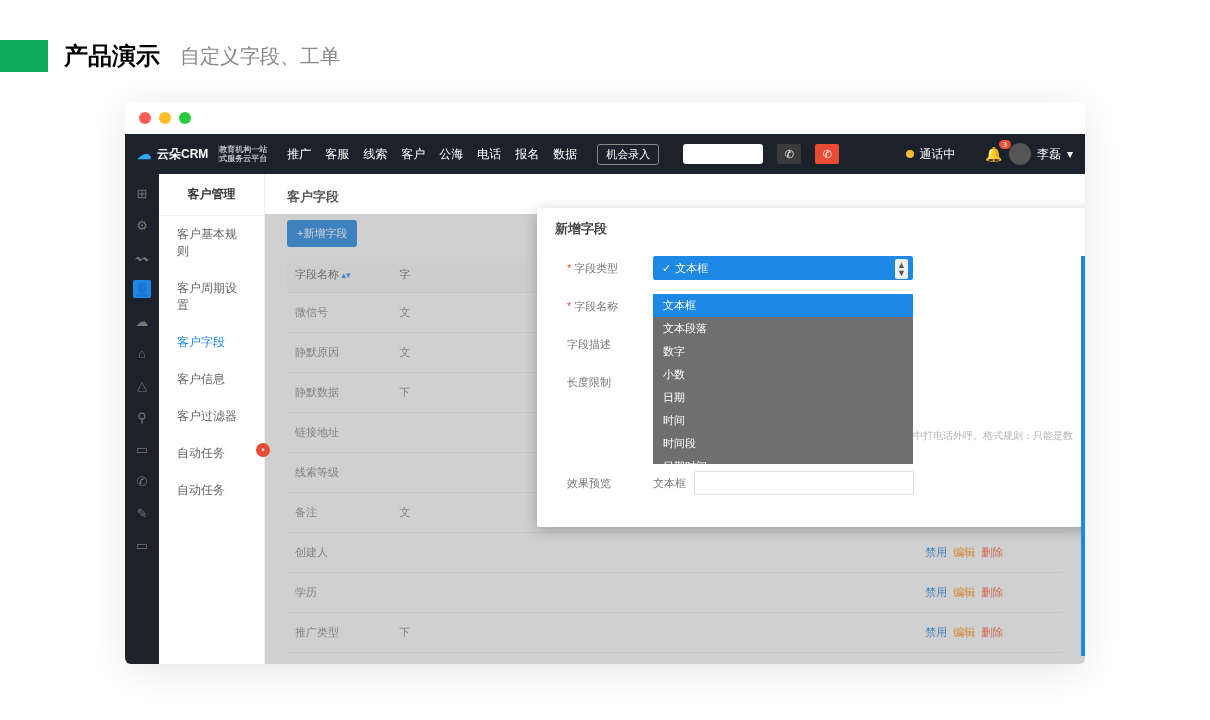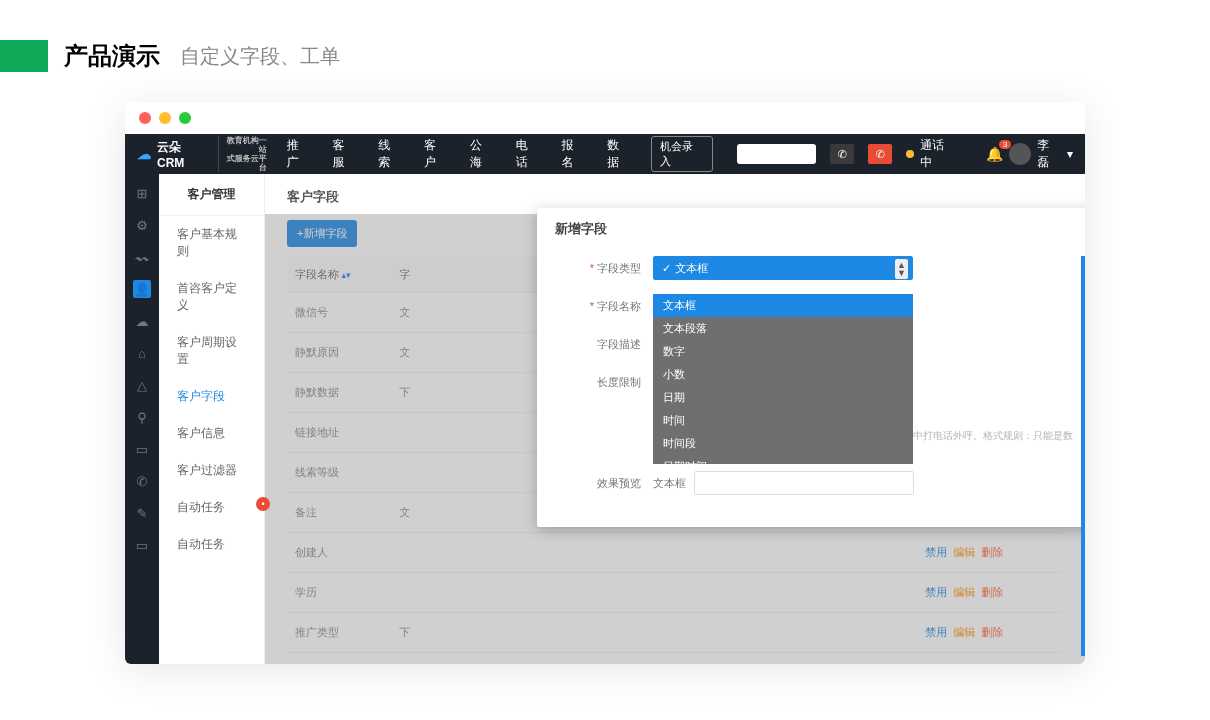--- a/index.html
+++ b/index.html
@@ -14,21 +14,21 @@
 
 .mac-bar { background:#fff; height: 32px; display:flex; align-items:center; padding:0 14px; gap:8px; }
 .mac-dot { width: 12px; height:12px; border-radius:50%; }
 .dot-red{background:#ff5f56}.dot-yel{background:#ffbd2e}.dot-grn{background:#27c93f}
 
 .topbar { background:#1b222b; height:40px; display:flex; align-items:center; color:#fff; font-size:12px; padding:0 12px; gap:14px; }
 .logo { display:flex; align-items:center; gap:6px; font-weight:700; }
 .logo-cloud { color:#33a7ff; font-size:14px; font-style:italic; }
 .logo-txt { font-size:12px; }
 .logo-sub { font-size:8px; line-height:9px; margin-left:4px; border-left:1px solid #444; color:#bbb;text-align:right;}
-.nav { display:flex; gap:22px; margin-left:6px;}
+.nav { display:flex; gap:14px; margin-left:6px;}
 .nav span{cursor:pointer}
 .rec { border:1px solid #888; border-radius:3px; padding:2px 8px; font-size:11px; margin-left:6px;}
 .searchbox{ background:#fff; width:80px; height:20px; border-radius:3px; margin-left:10px;}
 .call-btn{width:24px;height:20px;display:inline-flex;align-items:center;justify-content:center;border-radius:2px;font-size:11px;}
 .call-green{background:#3a3a3a;} .call-red{background:#e94b35;}
 .status{display:flex;align-items:center;gap:6px;margin-left:auto;}
 .status-dot{width:8px;height:8px;border-radius:50%;background:#ffbd2e;}
 .user{display:flex;align-items:center;gap:6px;margin-left:16px;}
 .bell{position:relative;font-size:14px}
 .badge{position:absolute;top:-6px;right:-8px;background:#e94b35;color:#fff;font-size:8px;border-radius:8px;padding:0 4px;}
@@ -60,21 +60,21 @@
 .op-dis{color:#1e88e5}.op-edit{color:#ff8a00}.op-del{color:#ff5a34}
 
 
 .dim{position:absolute;left:0;top:40px;right:0;bottom:0;background:rgba(120,120,120,0.35);}
 
 .modal{position:absolute;left:272px;top:34px;width:588px;background:#fff;box-shadow:0 3px 14px rgba(0,0,0,0.25);border-radius:2px;border-right:3px solid #1e88e5;}
 .modal-h{display:flex;align-items:center;padding:12px 18px;font-size:13px;color:#444;font-weight:600;}
 .modal-h .x{margin-left:auto;color:#bbb;font-size:16px;cursor:pointer;}
 .form{padding:6px 30px 18px 30px;font-size:11px;color:#777;}
 .row{display:flex;align-items:flex-start;margin-bottom:14px;}
-.row .lbl{width:86px;text-align:right;padding-right:12px;line-height:24px;}
+.row .lbl{width:86px;text-align:left;padding-right:12px;line-height:24px;}
 .row .req::before{content:"* ";color:#e94b35;}
 .row .ctl{flex:1;}
 .selectbox{position:relative;width:260px;border:1px solid #1e88e5;background:#1e88e5;color:#fff;font-size:11px;height:24px;display:flex;align-items:center;padding:0 8px;border-radius:2px;}
 .selectbox .arrs{position:absolute;right:4px;top:2px;background:#eee;color:#555;font-size:9px;line-height:8px;padding:2px 2px;border-radius:2px;}
 .check{display:inline-block;margin-right:4px;}
 
 .dropdown{position:absolute;left:116px;top:44px;width:260px;background:#6f6f6f;color:#fff;font-size:11px;z-index:5;max-height:170px;overflow:hidden;}
 .dropdown .opt{padding:4px 10px;cursor:pointer;}
 .dropdown .opt.sel{background:#1e88e5;}
 
@@ -151,21 +151,20 @@
       <span class="ic">⚲</span>
       <span class="ic">▭</span>
       <span class="ic">✆</span>
       <span class="ic">✎</span>
       <span class="ic">▭</span>
     </div>
 
     <div class="sidemenu">
       <div class="hdr">客户管理</div>
       <div class="item">客户基本规则</div>
-      <div class="item">首咨客户定义</div>
       <div class="item">客户周期设置</div>
       <div class="item active">客户字段</div>
       <div class="item">客户信息</div>
       <div class="item">客户过滤器</div>
       <div class="item"><span>自动任务</span><span class="side-badge">•</span></div>
       <div class="item">自动任务</div>
     </div>
 
     <div class="main">
       <div class="page-title">客户字段</div>

